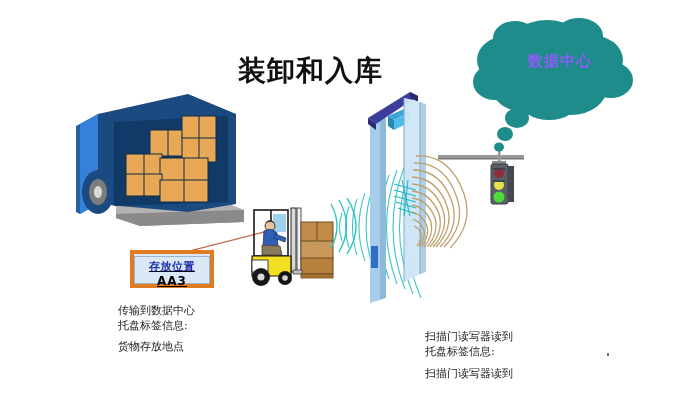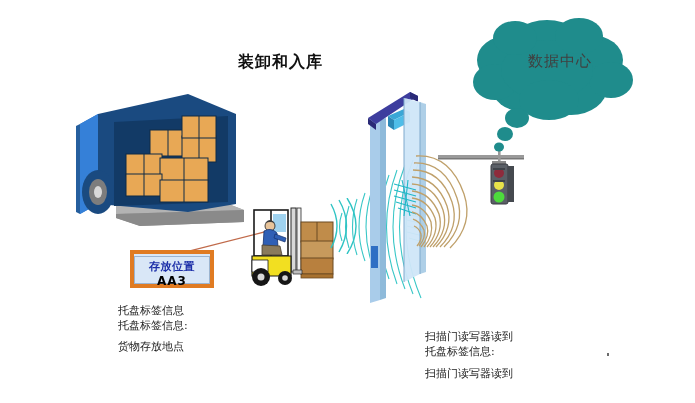--- a/index.html
+++ b/index.html
@@ -12,50 +12,51 @@
     width:695px;
     height:403px;
     background:#ffffff;
     overflow:hidden;
   }
   .abs{position:absolute;}
 
   
   #diagram-title{
     left:238px; top:52px;
-    font-size:16px;
+    font-size:28px;
     font-weight:bold;
     color:#101010;
     letter-spacing:1px;
     white-space:nowrap;
     font-family:"DejaVu Sans","Liberation Sans",sans-serif;
   }
 
   
   #cloud-wrap{left:455px;top:8px;width:190px;height:160px;}
   #cloud-label{
     left:505px; top:52px;
     width:110px;
     text-align:center;
     font-size:15px;
-    font-weight:normal;
-    color:#404040;
+    font-weight:bold;
+    color:#8b5cf6;
     letter-spacing:1px;
     z-index:6;
     white-space:nowrap;
   }
 
   
   #storage-box{
     left:130px; top:250px;
     width:84px; height:38px;
     border:4px solid #e07b22;
     background:#d9e7f7;
     box-sizing:border-box;
     padding-top:2px;
+    text-decoration:underline;
   }
   #storage-box .inner{
     border:1px solid #9bb4d0;
     width:100%;height:100%;
     box-sizing:border-box;
     background:#d9e7f7;
     text-align:center;
   }
   #storage-line1{
     font-size:11px;font-weight:bold;color:#1b2ea8;
@@ -313,21 +314,21 @@
       <ellipse cx="124" cy="28" rx="24" ry="18"></ellipse>
 
       <ellipse cx="62" cy="110" rx="12" ry="10"></ellipse>
       <ellipse cx="50" cy="126" rx="8" ry="7"></ellipse>
       <ellipse cx="44" cy="139" rx="5" ry="4.5"></ellipse>
     </g>
   </svg>
   <div class="abs" id="cloud-label">数据中心</div>
 
   <div class="abs caption" id="caption-left">
-    <div>托盘标签信息</div>
+    <div>传输到数据中心</div>
     <div>托盘标签信息:</div>
     <div class="gap"></div>
     <div>货物存放地点</div>
   </div>
 
   <div class="abs caption" id="caption-right">
     <div>扫描门读写器读到</div>
     <div>托盘标签信息:</div>
     <div class="gap"></div>
     <div>扫描门读写器读到</div>

